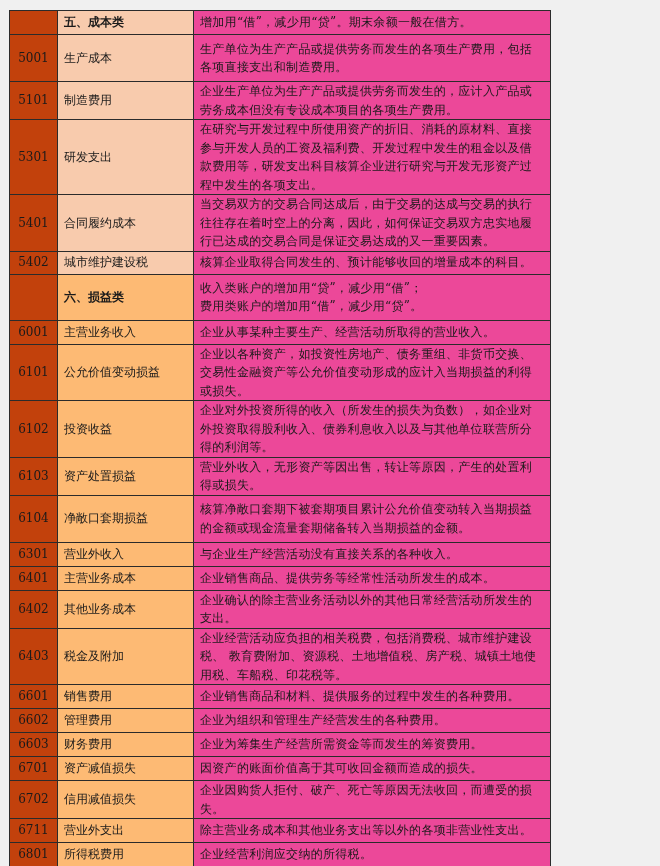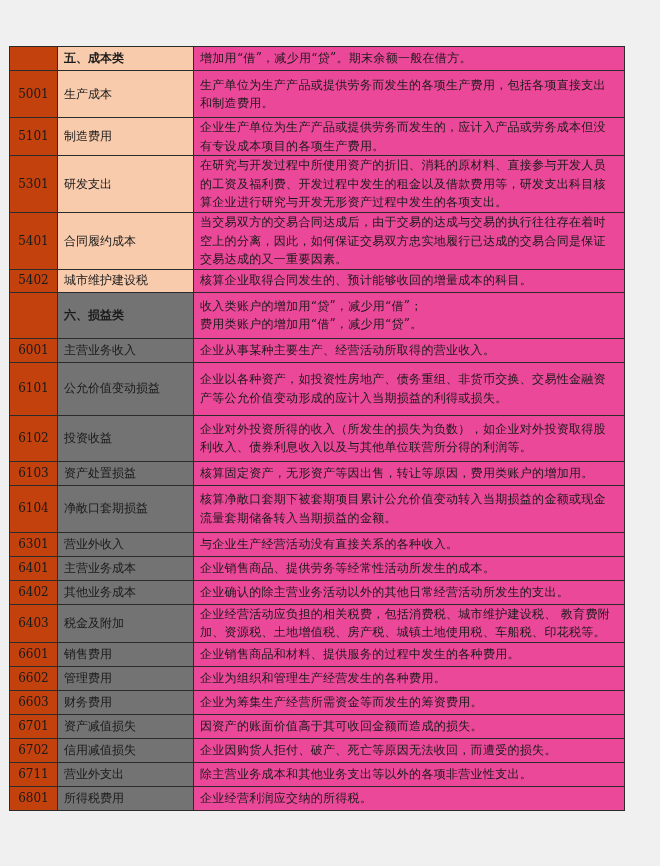--- a/index.html
+++ b/index.html
@@ -7,37 +7,36 @@
     width: 660px; height: 866px;
     background: #f0f0f0;
     font-family: "DejaVu Serif", "Liberation Serif", serif;
     color: #1a1a1a;
     overflow: hidden;
     position: relative;
   }
   table.accounts {
     position: absolute;
     left: 9px; top: 10px;
-    width: 616px;
+    width: 542px;
     border-collapse: collapse;
     table-layout: fixed;
     font-size: 12px;
-    margin-top: 36px;
   }
   table.accounts td {
     border: 1.5px solid #2b2b2b;
     padding: 0 6px;
     line-height: 18.5px;
     vertical-align: middle;
   }
   td.code { width: 48px; text-align: center; padding: 0; background: #c2410c; }
   td.name { width: 124px; }
   td.desc { background: #ec4899; letter-spacing: 0.3px; }
   tr.cost td.name { background: #f8cbad; }
-  tr.pl td.name { background: #737373; }
+  tr.pl td.name { background: #fdba74; }
   td.name.header { font-weight: bold; font-family: "DejaVu Sans", sans-serif; font-size: 12px; }
   .desc-line { display: block; }
 </style>
 </head>
 <body>
 
 <table class="accounts">
   <colgroup>
     <col style="width:48px">
     <col style="width:136px">
@@ -95,21 +94,21 @@
         <td class="desc">企业以各种资产，如投资性房地产、债务重组、非货币交换、交易性金融资产等公允价值变动形成的应计入当期损益的利得或损失。</td>
       </tr>
       <tr class="pl" style="height: 46px;">
         <td class="code">6102</td>
         <td class="name">投资收益</td>
         <td class="desc">企业对外投资所得的收入（所发生的损失为负数），如企业对外投资取得股利收入、债券利息收入以及与其他单位联营所分得的利润等。</td>
       </tr>
       <tr class="pl" style="height: 24px;">
         <td class="code">6103</td>
         <td class="name">资产处置损益</td>
-        <td class="desc">核算固定资产，无形资产等因出售，转让等原因，费用类账户的增加用。</td>
+        <td class="desc">营业外收入，无形资产等因出售，转让等原因，产生的处置利得或损失。</td>
       </tr>
       <tr class="pl" style="height: 47px;">
         <td class="code">6104</td>
         <td class="name">净敞口套期损益</td>
         <td class="desc">核算净敞口套期下被套期项目累计公允价值变动转入当期损益的金额或现金流量套期储备转入当期损益的金额。</td>
       </tr>
       <tr class="pl" style="height: 24px;">
         <td class="code">6301</td>
         <td class="name">营业外收入</td>
         <td class="desc">与企业生产经营活动没有直接关系的各种收入。</td>

